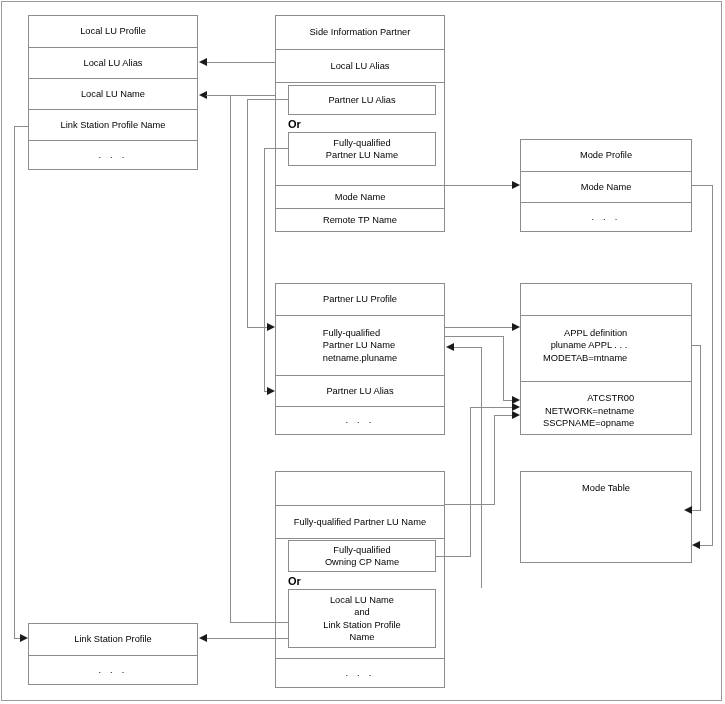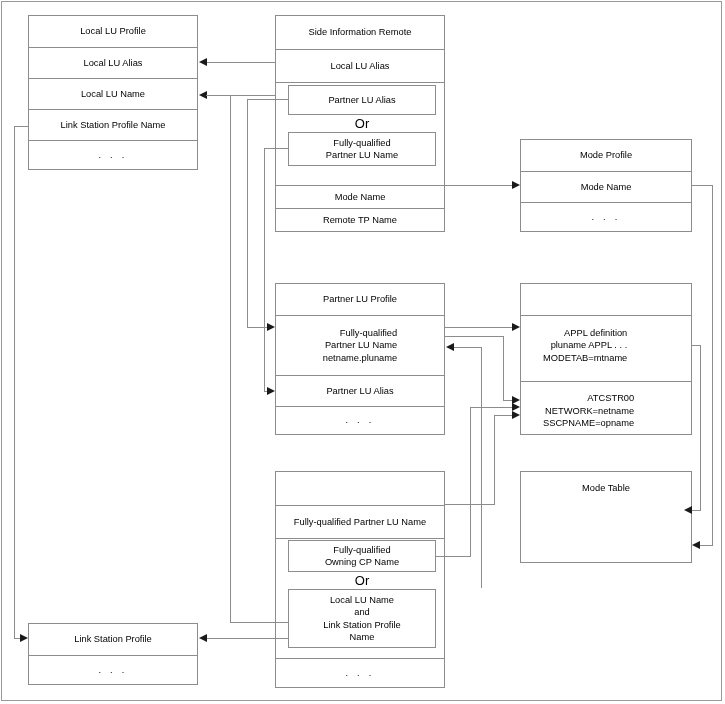--- a/index.html
+++ b/index.html
@@ -5,31 +5,31 @@
 <style>
   html,body{margin:0;padding:0;background:#ffffff;}
   body{font-family:"Liberation Sans","DejaVu Sans",sans-serif;}
   #stage{position:relative;width:725px;height:704px;background:#fff;overflow:hidden;}
   #frame{position:absolute;left:1px;top:1px;width:721px;height:700px;border:1px solid #9a9a9a;box-sizing:border-box;}
 
   .box{position:absolute;border:1px solid #8c8c8c;box-sizing:border-box;background:#fff;}
   .row{position:absolute;left:0;border-top:1px solid #8c8c8c;box-sizing:border-box;
        display:flex;align-items:center;justify-content:center;background:transparent;}
   .row.first{border-top:none;}
-  .row .txt{font-size:9.3px;color:#000;text-align:right;line-height:12.5px;white-space:pre-line;}
+  .row .txt{font-size:9.3px;color:#000;text-align:left;line-height:12.5px;white-space:pre-line;}
   .row.lft{justify-content:flex-start;}
   .row.lft .txt{text-align:right;padding-left:22px;}
   .dots{letter-spacing:3.2px;font-size:10px;}
 
   
   .subbox{position:absolute;border:1px solid #8c8c8c;box-sizing:border-box;background:#fff;
           display:flex;align-items:center;justify-content:center;}
   .subbox .txt{font-size:9.3px;color:#000;text-align:center;line-height:12.5px;white-space:pre-line;}
-  .orlabel{position:absolute;display:flex;align-items:center;justify-content:center;
-           font-size:13px;color:#000;}
+  .orlabel{position:absolute;display:flex;align-items:center;
+           font-size:11px;color:#000;font-weight:bold;}
 
   
   .h{position:absolute;height:0;border-top:1px solid #8c8c8c;}
   .v{position:absolute;width:0;border-left:1px solid #8c8c8c;}
   .arw{position:absolute;width:0;height:0;}
   .arw.l{border-top:4px solid transparent;border-bottom:4px solid transparent;border-right:8px solid #1a1a1a;}
   .arw.r{border-top:4px solid transparent;border-bottom:4px solid transparent;border-left:8px solid #1a1a1a;}
 </style>
 </head>
 <body>
@@ -50,21 +50,21 @@
     <div class="row" style="top:93px;width:168px;height:31px;">
       <span class="txt">Link Station Profile Name</span>
       </div>
     <div class="row" style="top:124px;width:168px;height:29px;">
       <span class="txt dots">. . .</span>
       </div>
   </div>
 
   <div class="box" style="left:275px;top:15px;width:170px;height:217px;">
     <div class="row first" style="top:0;width:168px;height:33px;">
-      <span class="txt">Side Information Remote</span>
+      <span class="txt">Side Information Partner</span>
       </div>
     <div class="row" style="top:33px;width:168px;height:33px;">
       <span class="txt">Local LU Alias</span>
       </div>
 
     <div class="row" style="top:66px;width:168px;height:103px;"></div>
     <div class="row" style="top:169px;width:168px;height:23px;">
       <span class="txt">Mode Name</span>
       </div>
     <div class="row" style="top:192px;width:168px;height:23px;">

